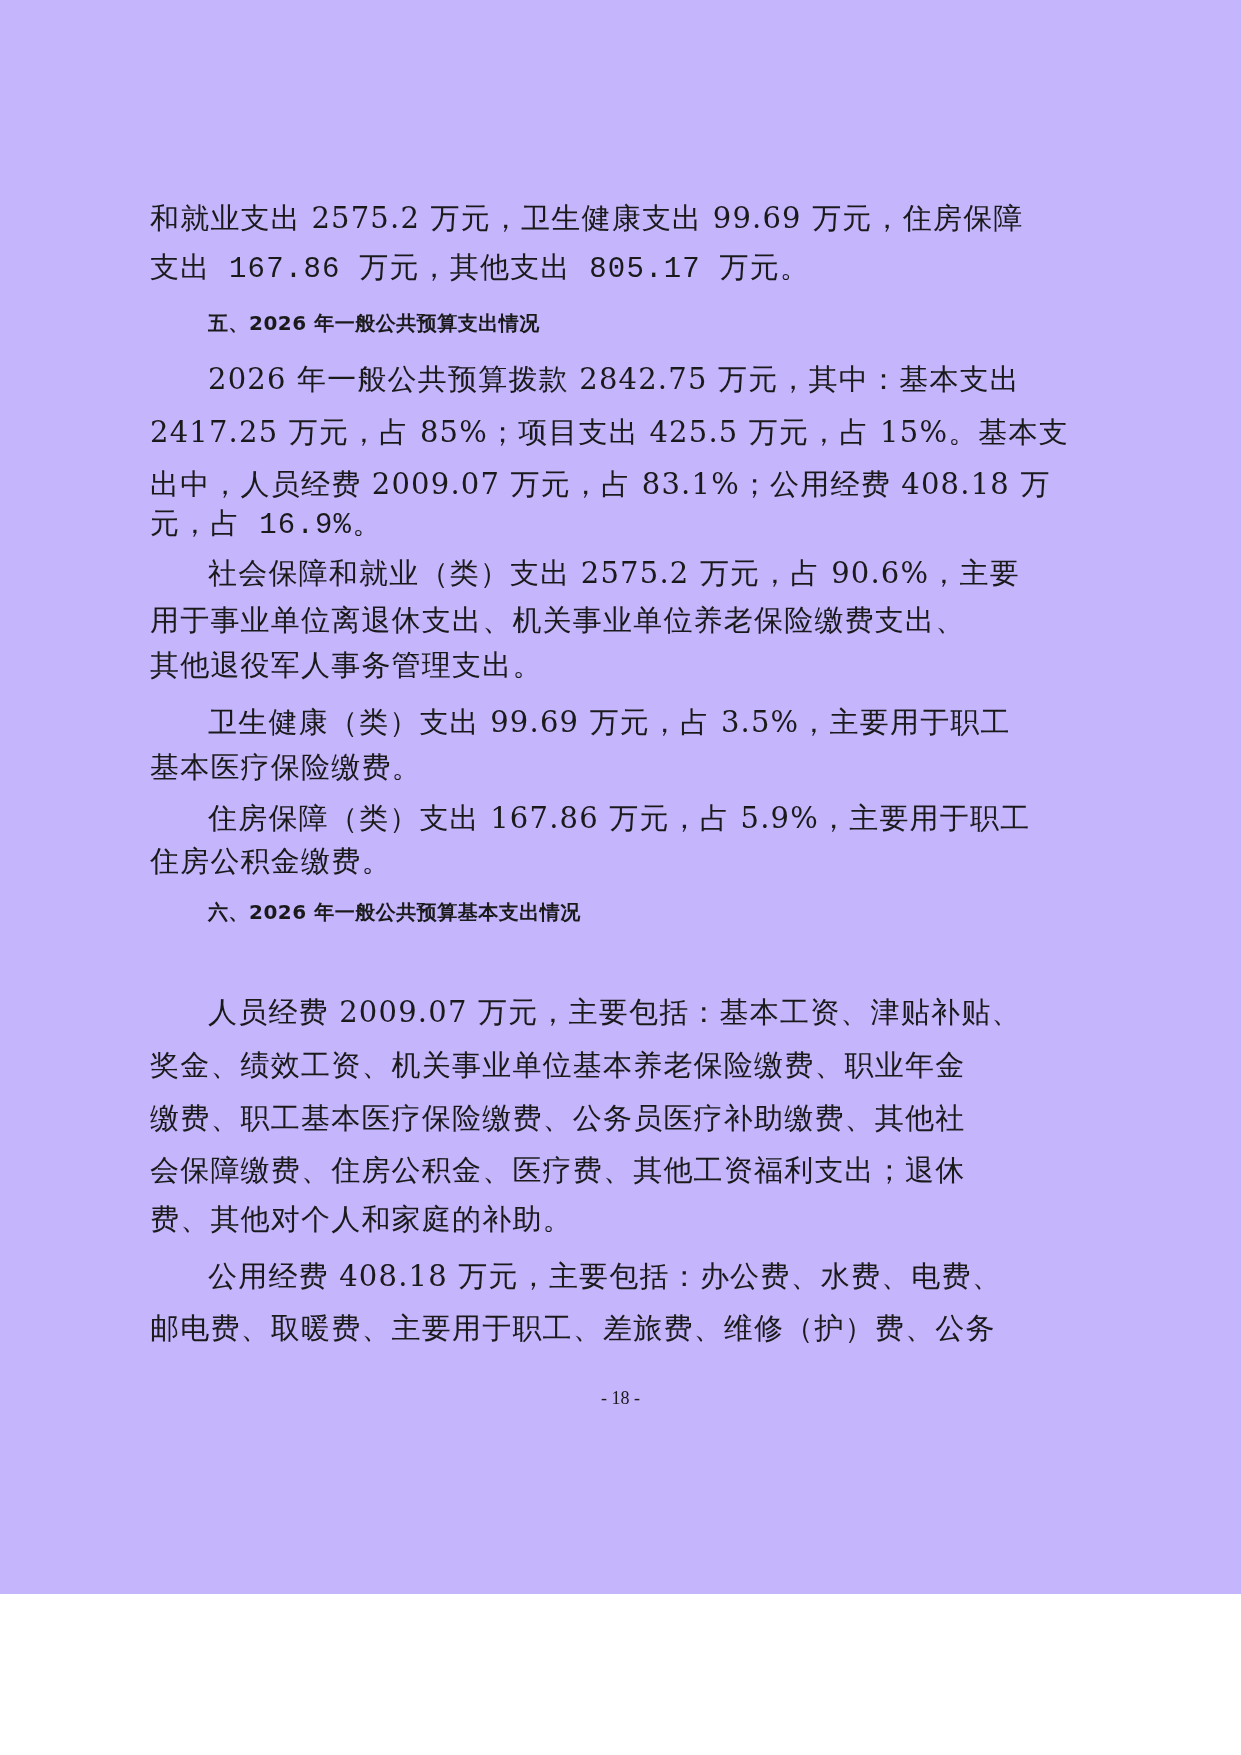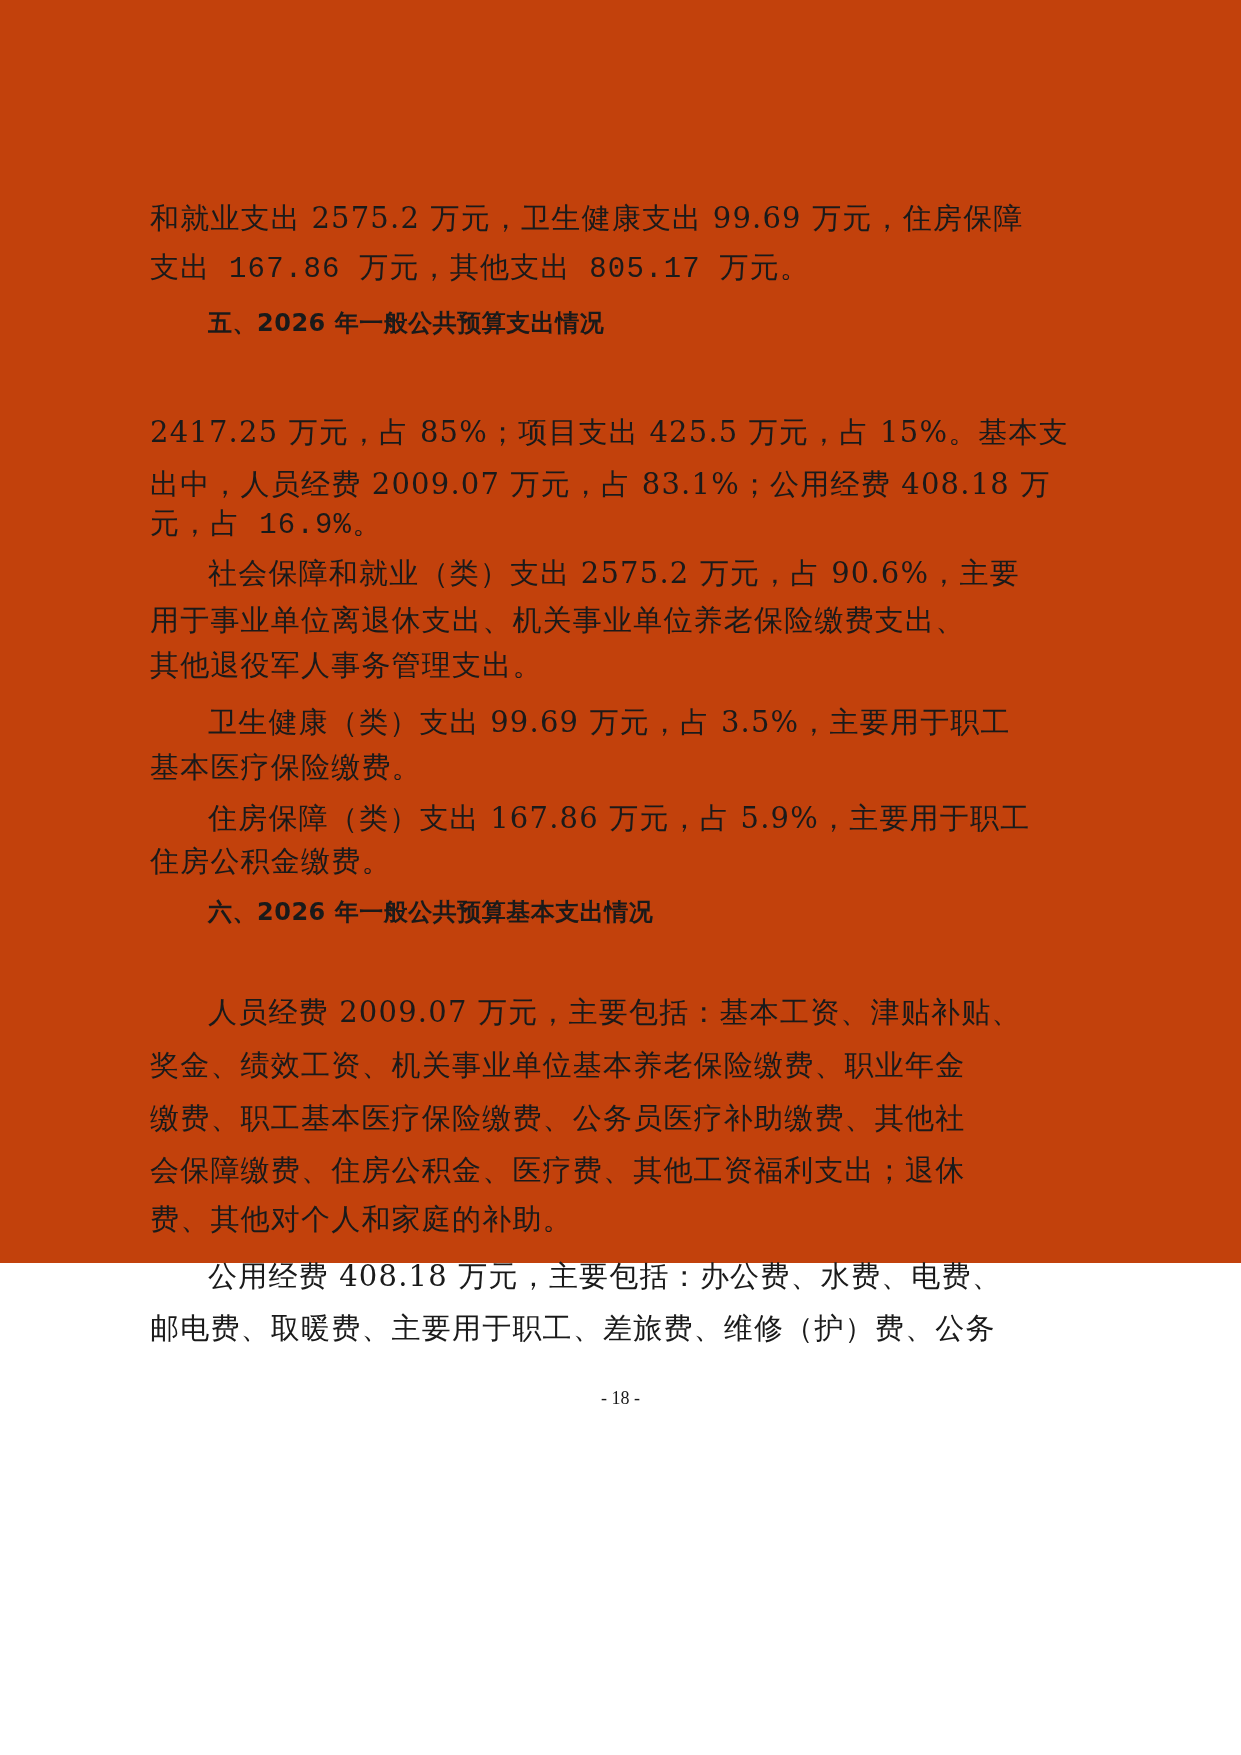--- a/index.html
+++ b/index.html
@@ -1,30 +1,31 @@
 <!DOCTYPE html>
 <html><head>
 <meta charset="utf-8">
 <style>
   html, body { margin: 0; padding: 0; background: #ffffff; }
   body { width: 1241px; height: 1755px; position: relative; overflow: hidden; font-family: "DejaVu Serif", "Liberation Serif", serif; color: #1a1a1a; }
-  .page { position: absolute; left: 0; top: 0; width: 1241px; height: 1263px; background: #c2410c; }
+  .page { position: absolute; left: 0; top: 0; width: 1241px; height: 1594px; background: #c4b5fd; }
   .line { position: absolute; left: 150px; width: 812px; font-size: 29px; line-height: 40px; white-space: nowrap; letter-spacing: 1.2px; text-align: justify; text-align-last: justify; }
   .indent { left: 208px; width: 754px; }
   .last { text-align-last: left; font-family: Liberation Mono, monospace; }
-  .heading { font-family: "DejaVu Sans", "Liberation Sans", sans-serif; font-weight: bold; font-size: 24px; letter-spacing: 0.5px; }
+  .heading { font-family: "DejaVu Sans", "Liberation Sans", sans-serif; font-weight: bold; font-size: 20px; letter-spacing: 0.5px; }
   .pageno { position: absolute; left: 0; width: 1241px; top: 1383px; text-align: center; font-size: 18px; line-height: 30px; font-family: "Liberation Serif", serif; }
 </style>
 </head>
 <body>
 
 <div class="page">
   <div class="line" style="top:198px">和就业支出 2575.2 万元，卫生健康支出 99.69 万元，住房保障</div>
   <div class="line last" style="top:250px">支出 167.86 万元，其他支出 805.17 万元。</div>
   <div class="line indent last heading" style="top:303px">五、2026 年一般公共预算支出情况</div>
+  <div class="line indent" style="top:359px">2026 年一般公共预算拨款 2842.75 万元，其中：基本支出</div>
   <div class="line" style="top:412px">2417.25 万元，占 85%；项目支出 425.5 万元，占 15%。基本支</div>
   <div class="line" style="top:464px">出中，人员经费 2009.07 万元，占 83.1%；公用经费 408.18 万</div>
   <div class="line last" style="top:506px">元，占 16.9%。</div>
   <div class="line indent" style="top:553px">社会保障和就业（类）支出 2575.2 万元，占 90.6%，主要</div>
   <div class="line" style="top:600px">用于事业单位离退休支出、机关事业单位养老保险缴费支出、</div>
   <div class="line last" style="top:648px">其他退役军人事务管理支出。</div>
   <div class="line indent" style="top:702px">卫生健康（类）支出 99.69 万元，占 3.5%，主要用于职工</div>
   <div class="line last" style="top:750px">基本医疗保险缴费。</div>
   <div class="line indent" style="top:798px">住房保障（类）支出 167.86 万元，占 5.9%，主要用于职工</div>
   <div class="line last" style="top:844px">住房公积金缴费。</div>

